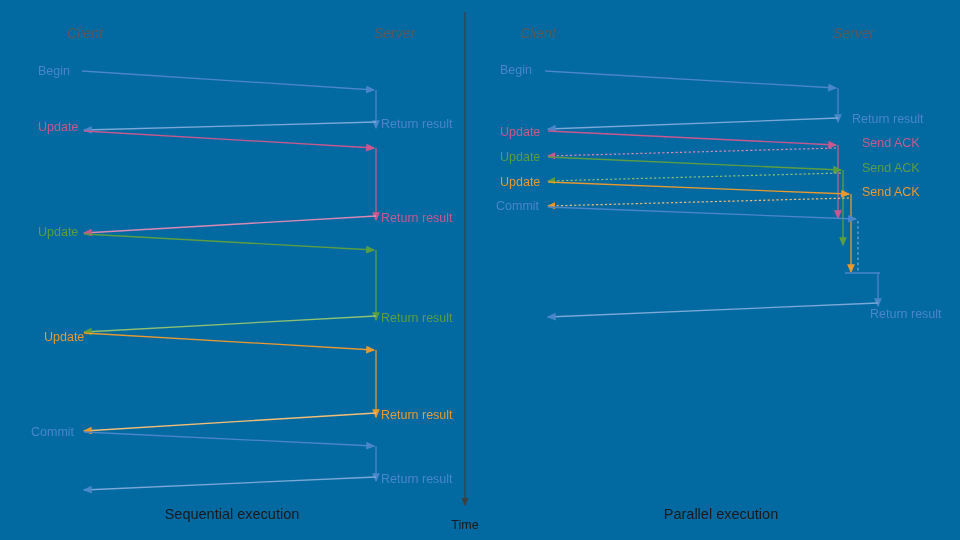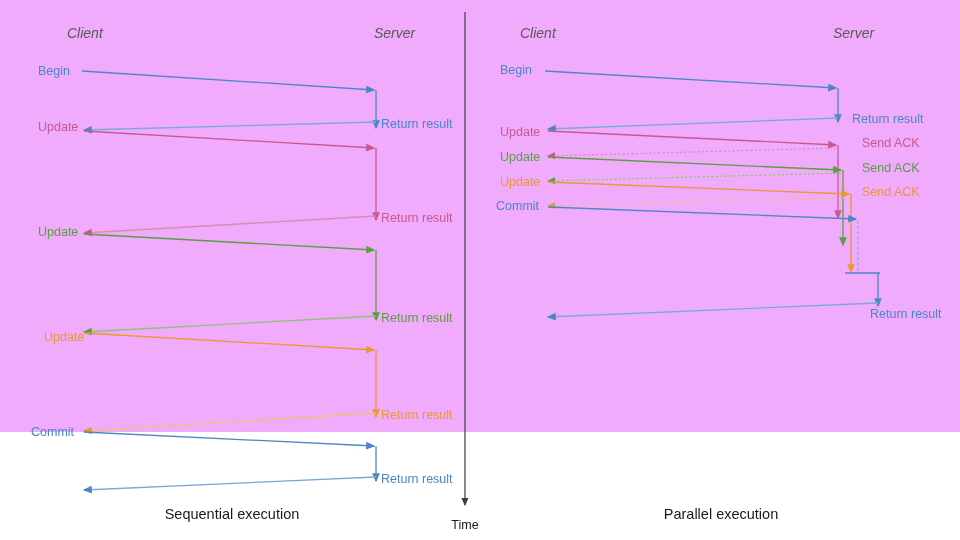--- a/index.html
+++ b/index.html
@@ -1,18 +1,18 @@
 <!DOCTYPE html>
 <html><head>
 <meta charset="utf-8">
 <style>
   html,body{margin:0;padding:0;background:#ffffff;}
   body{width:960px;height:540px;overflow:hidden;
        font-family:"Liberation Sans","DejaVu Sans",sans-serif;}
-  #canvas{position:relative;width:960px;height:432px;background:#f0abfc;}
+  #canvas{position:relative;width:960px;height:540px;background:#0369a1;}
   svg.diagram{position:absolute;left:0;top:0;width:960px;height:540px;}
   .lane-title{font-style:italic;font-size:14px;fill:#595959;}
   .msg-label{font-size:12.5px;}
   .caption{font-size:14.5px;fill:#1a1a1a;}
   .axis-label{font-size:12.5px;fill:#1a1a1a;}
   text{font-family:"Liberation Sans","DejaVu Sans",sans-serif;}
 </style>
 </head>
 <body>
 

